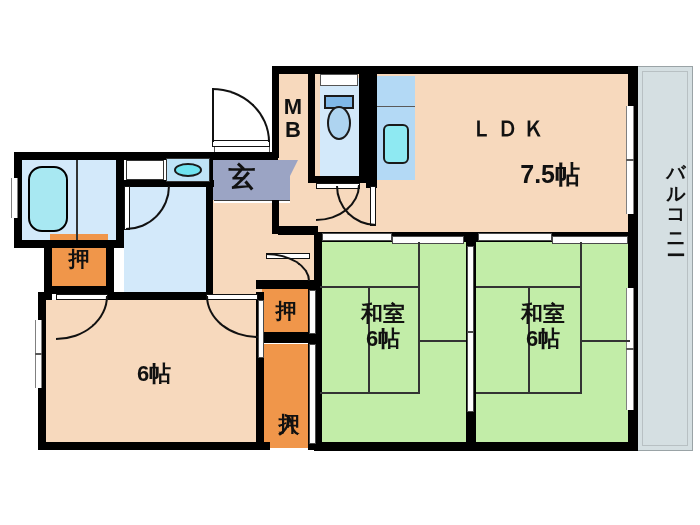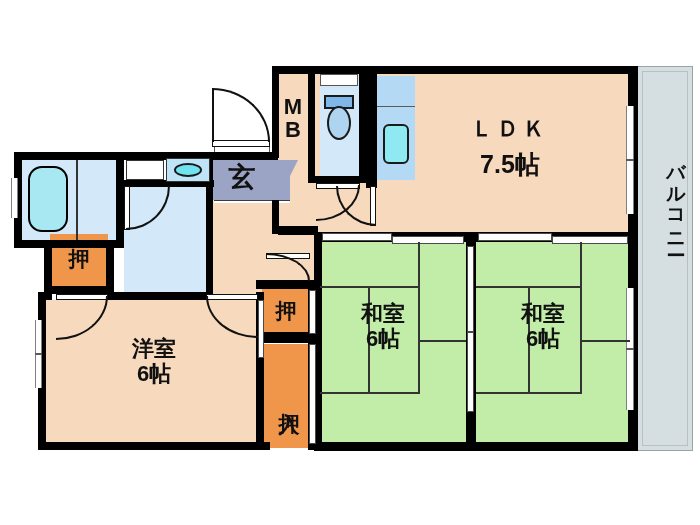--- a/index.html
+++ b/index.html
@@ -249,29 +249,28 @@
   <div class="b seam" style="left:368px; top:286px; width:2px; height:108px;"></div>
   <div class="b seam" style="left:418px; top:340px; width:48px; height:2px;"></div>
 
   <div class="b seam" style="left:476px; top:286px; width:106px; height:2px;"></div>
   <div class="b seam" style="left:476px; top:392px; width:106px; height:2px;"></div>
   <div class="b seam" style="left:580px; top:242px; width:2px; height:152px;"></div>
   <div class="b seam" style="left:528px; top:286px; width:2px; height:108px;"></div>
   <div class="b seam" style="left:580px; top:340px; width:50px; height:2px;"></div>
 
   <div class="lbl lbl-ldk" style="left:440px; top:118px; width:140px;">ＬＤＫ</div>
-  <div class="lbl lbl-ldk2" style="left:440px; top:151px; width:140px;">7.5帖</div>
+  <div class="lbl lbl-ldk2" style="left:440px; top:161px; width:140px;text-align:right;">7.5帖</div>
 
   <div class="lbl lbl-room" style="left:343px; top:303px; width:80px;">和室</div>
   <div class="lbl lbl-room" style="left:343px; top:328px; width:80px;">6帖</div>
 
   <div class="lbl lbl-room" style="left:503px; top:303px; width:80px;">和室</div>
   <div class="lbl lbl-room" style="left:503px; top:328px; width:80px;">6帖</div>
 
-  <div class="lbl lbl-room" style="left:114px; top:338px; width:80px;">洋室</div>
   <div class="lbl lbl-room" style="left:114px; top:363px; width:80px;">6帖</div>
 
   <div class="lbl lbl-gen" style="left:222px; top:163px; width:40px;">玄</div>
 
   <div class="lbl lbl-mb" style="left:279px; top:96px; width:28px;">M</div>
   <div class="lbl lbl-mb" style="left:279px; top:119px; width:28px;">B</div>
 
   <div class="lbl lbl-oshi" style="left:58px; top:248px; width:42px;">押</div>
 
   <div class="lbl lbl-oshi" style="left:264px; top:300px; width:44px;">押</div>

